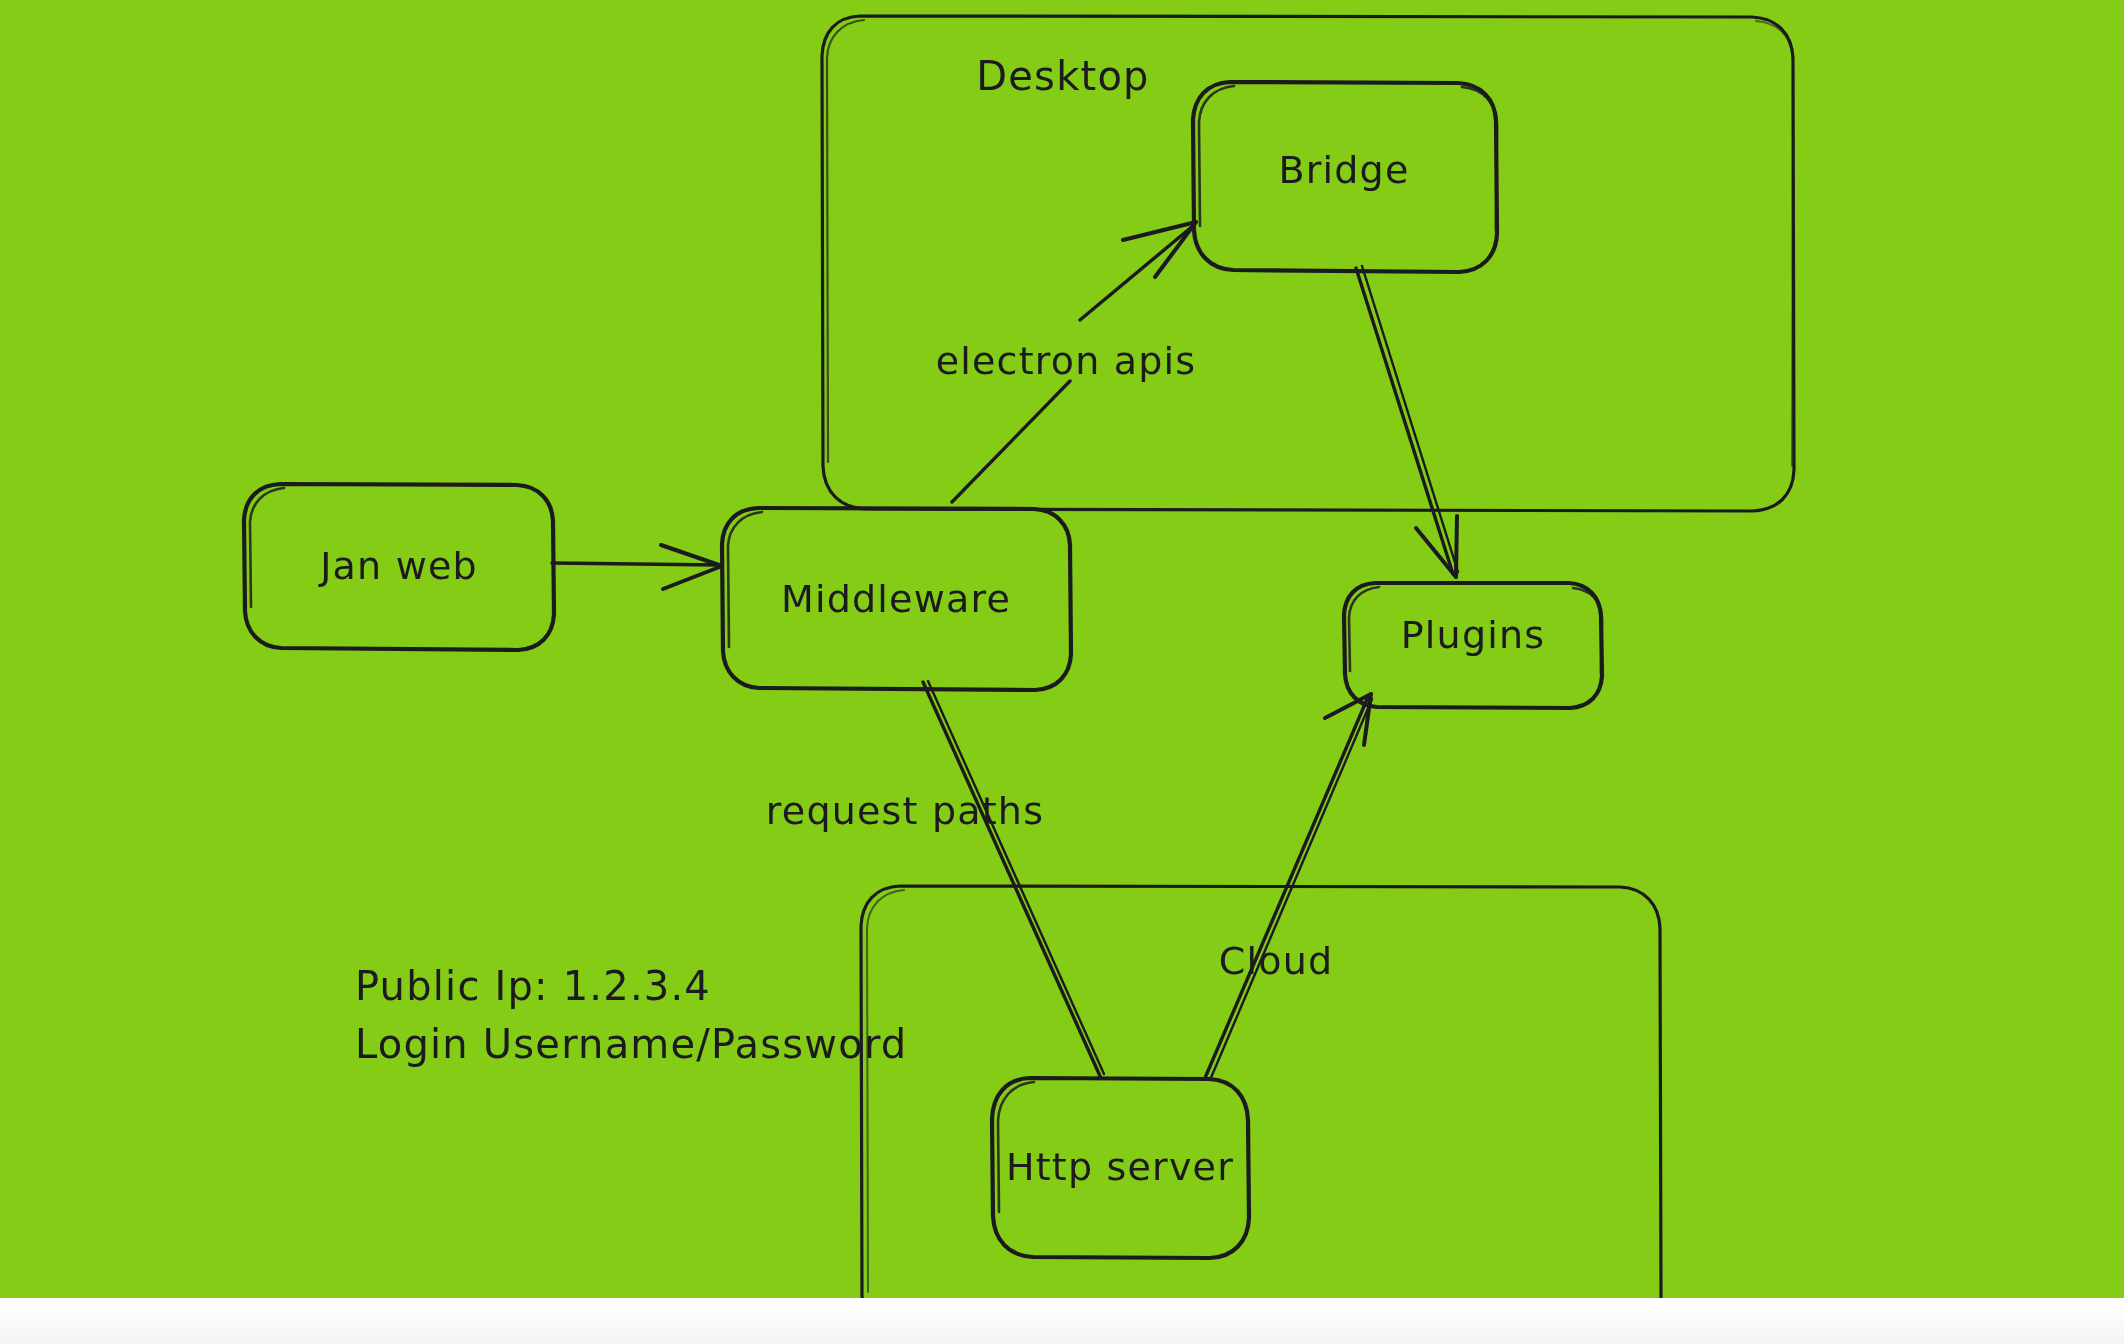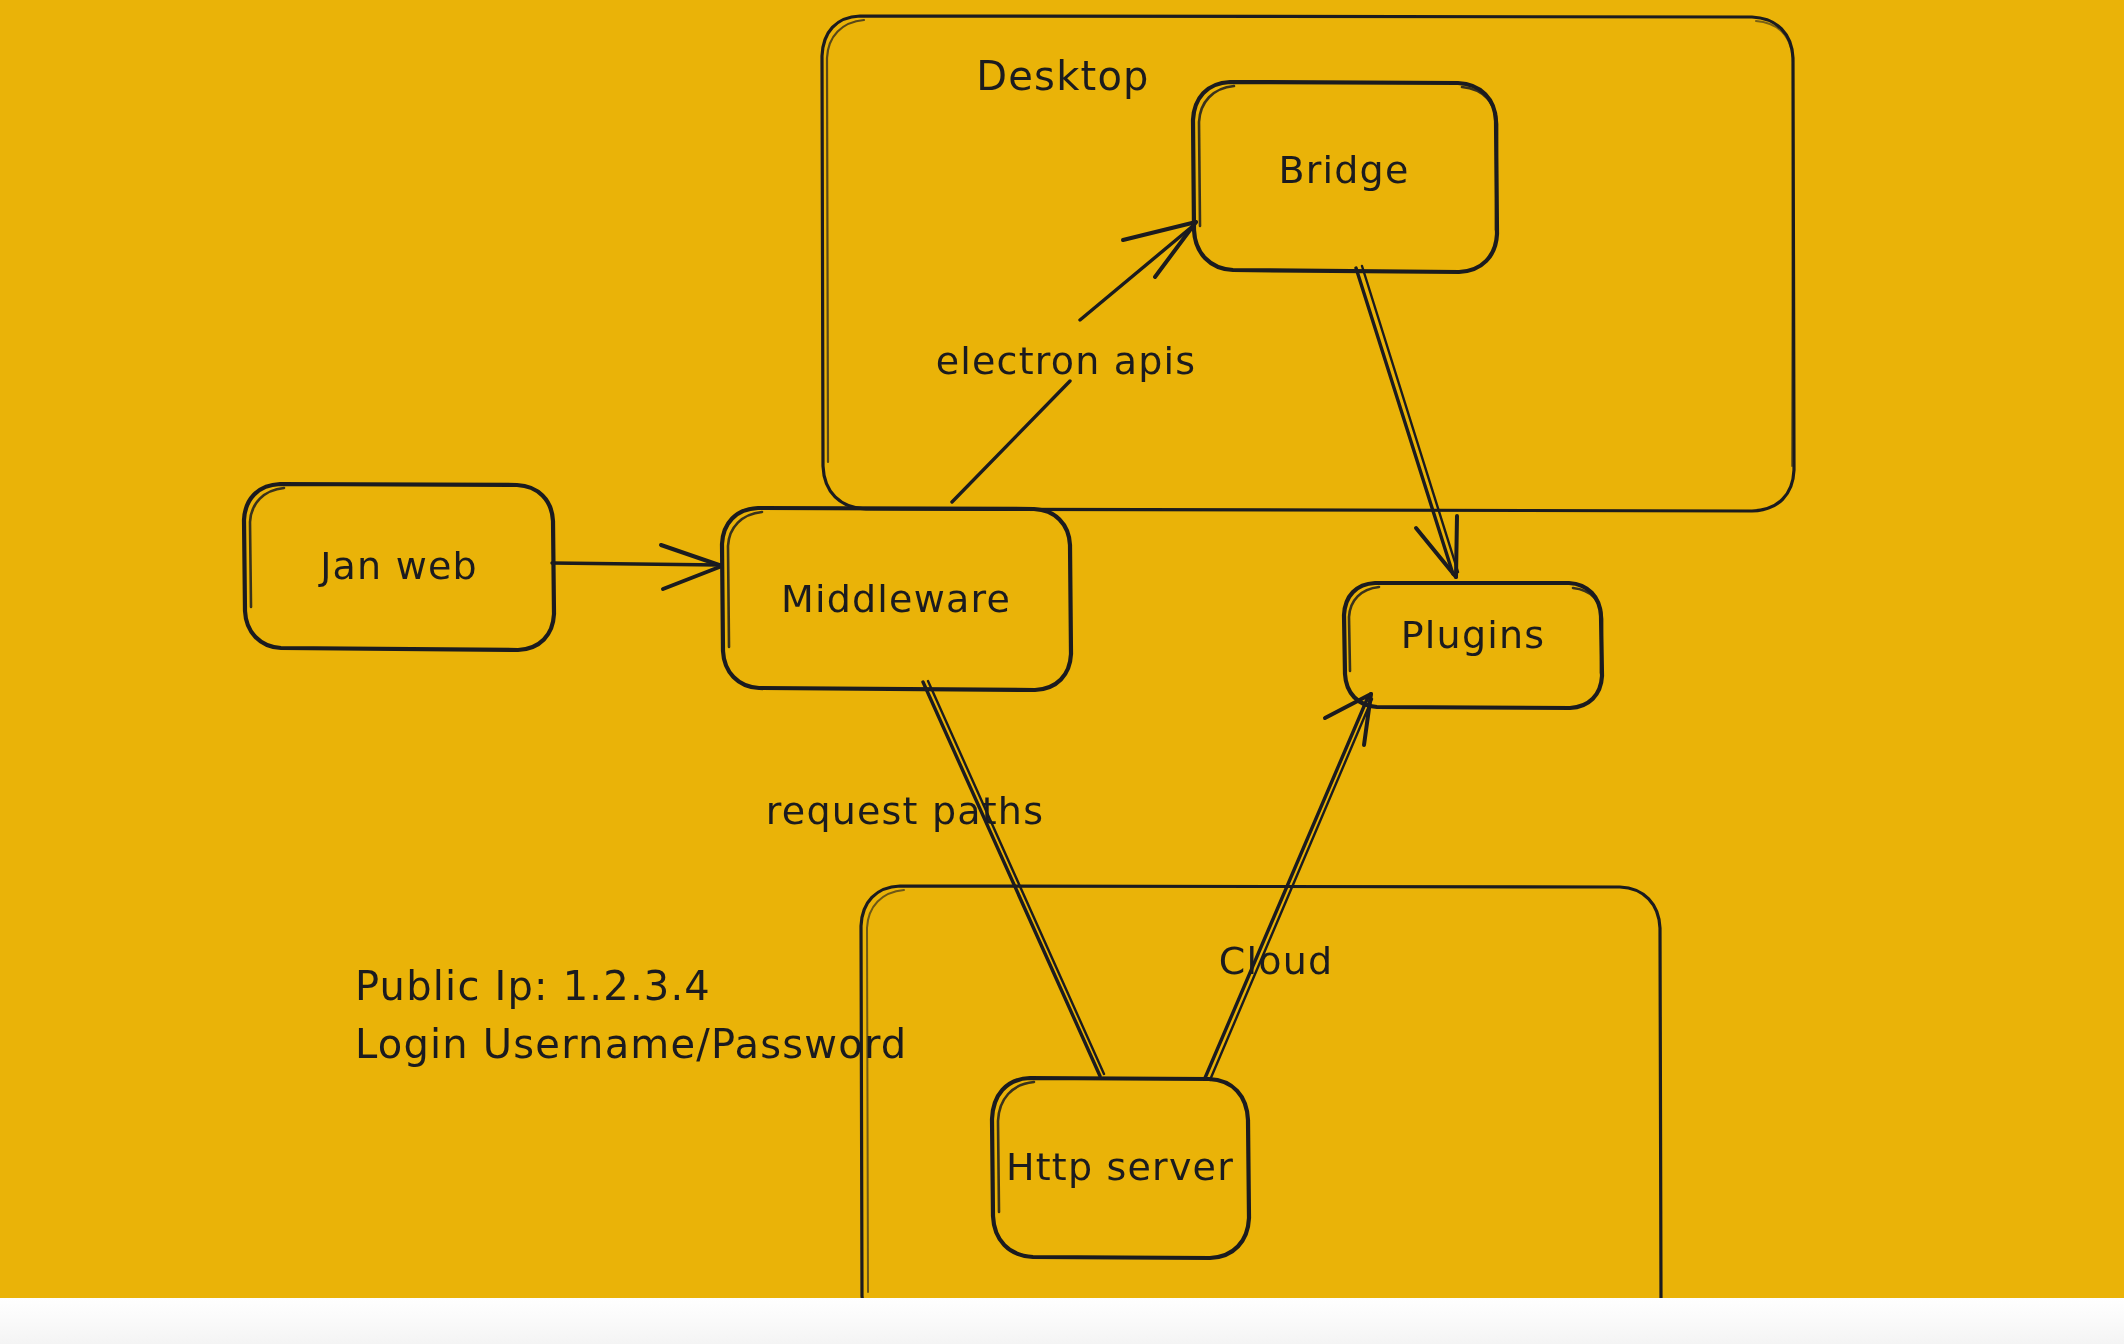--- a/index.html
+++ b/index.html
@@ -8,21 +8,21 @@
     padding: 0;
     background: #ffffff;
   }
   body {
     font-family: "DejaVu Sans", sans-serif;
   }
   #canvas-root {
     position: relative;
     width: 2124px;
     height: 1344px;
-    background: #eab308;
+    background: #84cc16;
     overflow: hidden;
   }
   #bottom-strip {
     position: absolute;
     left: 0;
     bottom: 0;
     width: 2124px;
     height: 46px;
     background: linear-gradient(to bottom, #ffffff 0%, #fbfbfb 40%, #f4f4f4 100%);
   }

